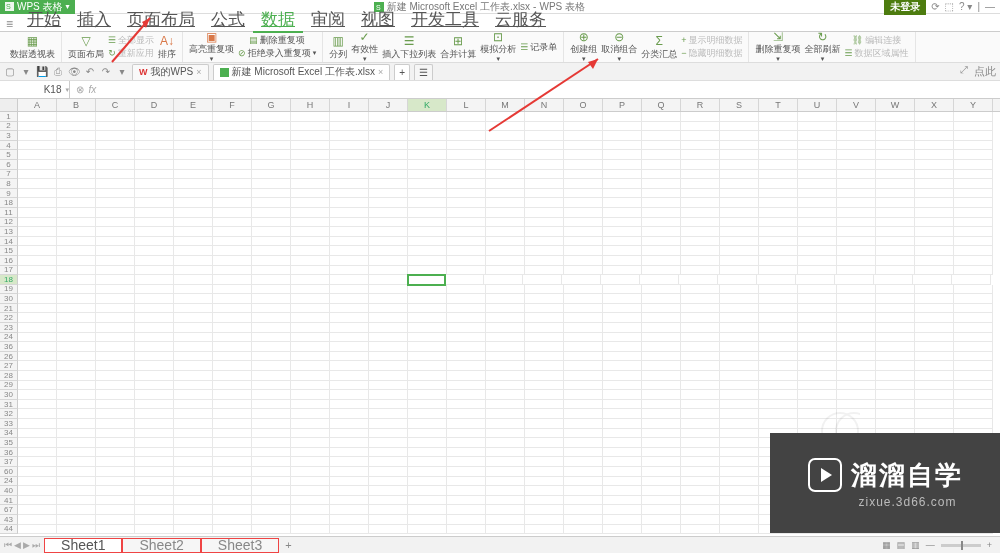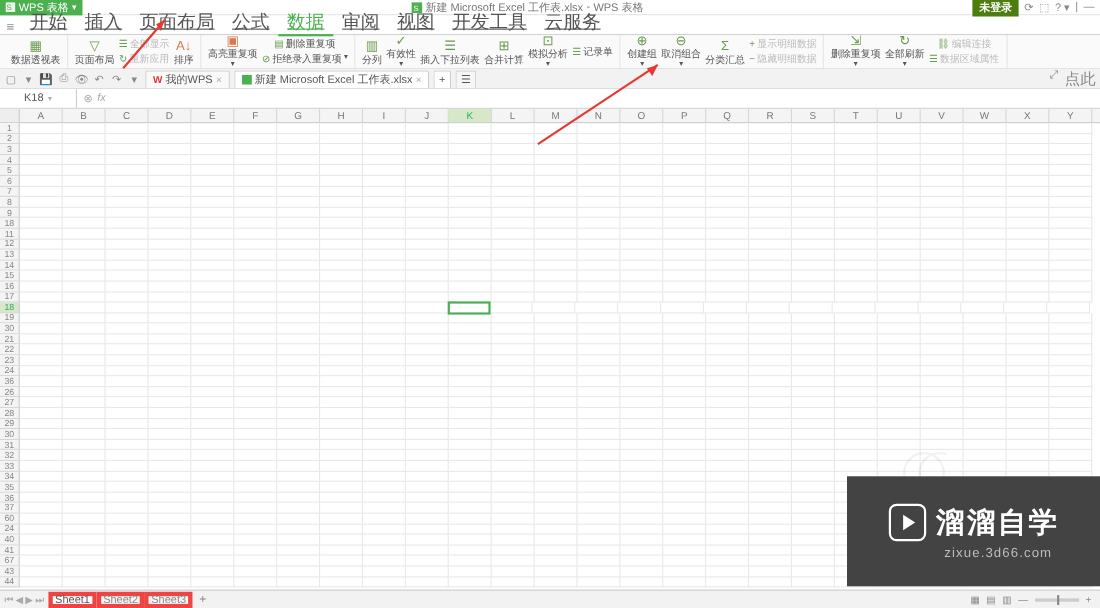--- a/index.html
+++ b/index.html
@@ -32,41 +32,41 @@
 
 .qa-bar { height: 18px; background: #f2f2f2; display: flex; align-items: center; padding: 0 4px; gap: 4px; border-bottom: 1px solid #ddd; }
 .qa-ico { font-size: 10px; color: #888; width: 12px; text-align: center; cursor: pointer; }
 .doc-tab { background: #fff; border: 1px solid #ccc; border-bottom: none; display: flex; align-items: center; font-size: 10px; padding: 1px 6px; gap: 3px; height: 16px; border-radius: 2px 2px 0 0; }
 .doc-tab.my { background: #f9f9f9; }
 .doc-tab .close { color: #aaa; cursor: pointer; font-size: 9px; }
 .qa-right { margin-left: auto; display: flex; gap: 4px; }
 
 
 .formula-bar { height: 18px; background: #fff; display: flex; align-items: center; border-bottom: 1px solid #ccc; }
-.name-box { width: 70px; border-right: 1px solid #ccc; text-align: center; font-size: 10px; color: #555; height: 100%; display: flex; align-items: center; justify-content: center; }
+.name-box { width: 70px; border-right: 1px solid #ccc; text-align: center; font-size: 10px; color: #555; height: 100%; display: flex; align-items: center; justify-content: flex-end; }
 .fx-btns { display: flex; gap: 4px; padding: 0 6px; color: #aaa; font-size: 10px; }
 .fx-input { flex: 1; height: 100%; }
 
 
 .grid-wrap { position: relative; background: #fff; }
 .col-headers { display: flex; height: 13px; background: #f4f4f4; border-bottom: 1px solid #ccc; }
 .corner { width: 18px; border-right: 1px solid #ccc; background: #eee; }
 .col-h { width: 39px; text-align: center; font-size: 9px; color: #777; border-right: 1px solid #d6d6d6; display: flex; align-items: center; justify-content: center; }
 .col-h.sel { background: #d7e8c9; color: #3a6; }
 .rows { display: flex; flex-direction: column; }
 .row { display: flex; height: 9.6px; }
 .row-h { width: 18px; background: #f4f4f4; text-align: center; font-size: 8px; color: #888; border-right: 1px solid #ccc; border-bottom: 1px solid #d6d6d6; display: flex; align-items: center; justify-content: center; }
 .row-h.sel { background: #d7e8c9; color: #3a6; }
 .cell { width: 39px; border-right: 1px solid #e8e8e8; border-bottom: 1px solid #e8e8e8; position: relative; }
 .cell.active { border: 2px solid #4caf50; margin: -1px; z-index: 5; }
 
 
 .sheet-bar { position: absolute; bottom: 0; left: 0; right: 0; height: 17px; background: #f2f2f2; display: flex; align-items: center; border-top: 1px solid #ccc; }
 .sheet-nav { display: flex; gap: 2px; padding: 0 4px; color: #aaa; font-size: 9px; }
-.sheet-tab { background: #fff; border: 4px solid #ef4444; font-size: 10px; padding: 1px 2px; height: 15px; display: flex; align-items: center; cursor: pointer; }
+.sheet-tab { background: #fff; border: 1px solid #ef4444; font-size: 14px; padding: 1px 16px; height: 15px; display: flex; align-items: center; cursor: pointer; }
 .sheet-tab.inactive { background: #f6f6f6; color: #888; }
 .sheet-plus { padding: 0 6px; color: #888; cursor: pointer; }
 .status-right { margin-left: auto; display: flex; gap: 6px; padding-right: 8px; font-size: 9px; color: #888; align-items: center; }
 
 
 .arrow { position: absolute; pointer-events: none; }
 .watermark { position: absolute; bottom: 20px; right: 0; width: 230px; height: 100px; background: #434343; display: flex; flex-direction: column; align-items: center; justify-content: center; color: #fff; }
 .watermark .logo-row { display: flex; align-items: flex-end; gap: 8px; }
 .watermark .cn { font-size: 26px; font-weight: bold; letter-spacing: 2px; }
 .watermark .url { font-size: 12px; color: #bbb; letter-spacing: 1px; margin-top: 2px; margin-left: 45px; }
@@ -251,21 +251,21 @@
     <svg width="9" height="9">
         <rect width="9" height="9" fill="#4caf50"></rect>
       </svg>
     <span>新建 Microsoft Excel 工作表.xlsx</span>
     <span class="close">×</span>
   </div>
   <span class="doc-tab" style="padding:1px 4px">+</span>
   <span class="doc-tab" style="padding:1px 4px;background:#f6f6f6">☰</span>
   <div class="qa-right">
     <span class="qa-ico">⤢</span>
-    <span style="font-size:14px;color:#888">点此</span>
+    <span style="font-size:11px;color:#888">点此</span>
   </div>
 </div>
 
 <div class="formula-bar">
   <div class="name-box">
       <span>K18</span> 
       <span style="font-size:7px;color:#aaa;margin-left:4px">▾</span>
     </div>
   <div class="fx-btns">
     <span>⊗</span>

